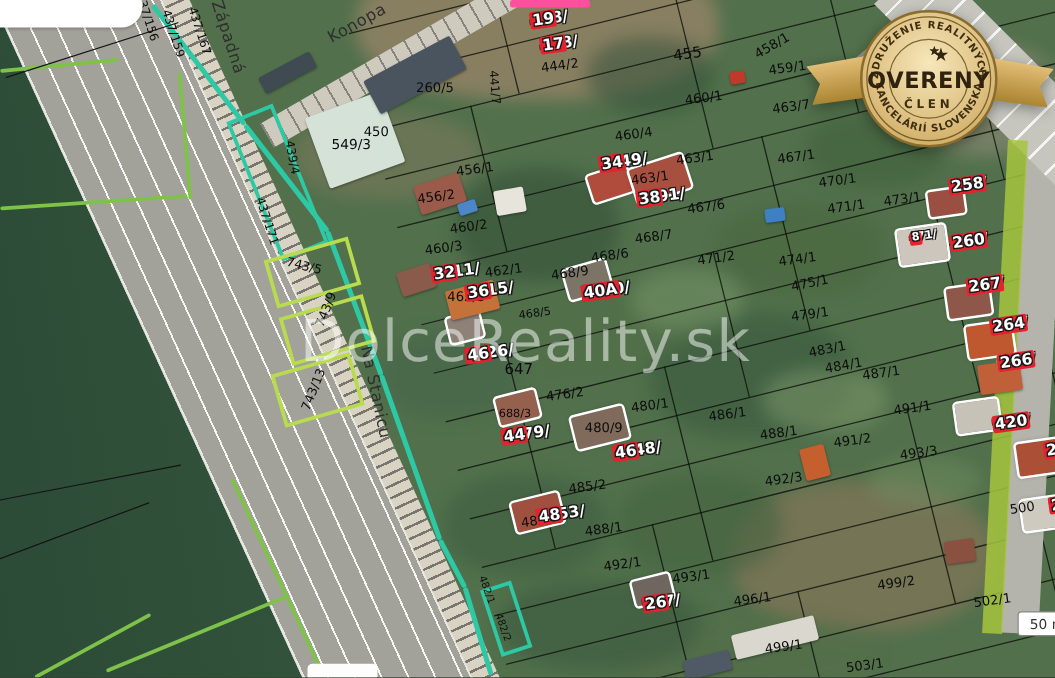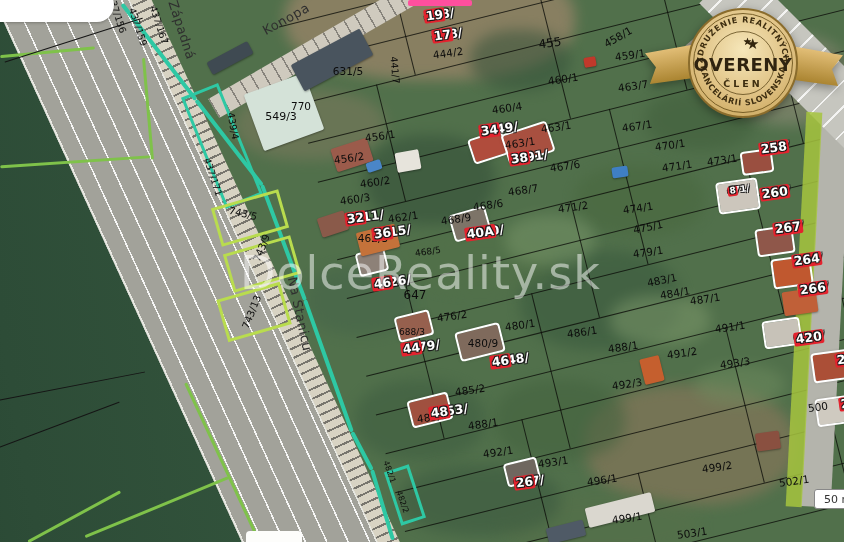--- a/index.html
+++ b/index.html
@@ -217,22 +217,22 @@
       <div class="plabel" style="left: 213px; top: 177px; font-size: 9.5px; transform: translate(-50%, -50%) rotate(72deg);">437/171</div>
       <div class="plabel" style="left: 233px; top: 126px; font-size: 9.5px; transform: translate(-50%, -50%) rotate(80deg);">439/4</div>
       <div class="plabel" style="left: 395px; top: 70px; font-size: 9.5px; transform: translate(-50%, -50%) rotate(85deg);">441/7</div>
       <div class="plabel" style="left: 243px; top: 214px; font-size: 10px; transform: translate(-50%, -50%) rotate(14deg);">743/5</div>
       <div class="plabel" style="left: 262px; top: 248px; font-size: 10px; transform: translate(-50%, -50%) rotate(-68deg);">743/9</div>
       <div class="plabel" style="left: 252px; top: 312px; font-size: 10px; transform: translate(-50%, -50%) rotate(-68deg);">743/13</div>
       <div class="plabel" style="left: 550px; top: 43px; font-size: 12px; transform: translate(-50%, -50%) rotate(-8deg);">455</div>
       <div class="plabel" style="left: 448px; top: 53px; font-size: 10.5px; transform: translate(-50%, -50%) rotate(-8deg);">444/2</div>
       <div class="plabel" style="left: 618px; top: 37px; font-size: 10.5px; transform: translate(-50%, -50%) rotate(-30deg);">458/1</div>
       <div class="plabel" style="left: 630px; top: 55px; font-size: 10.5px; transform: translate(-50%, -50%) rotate(-8deg);">459/1</div>
-      <div class="plabel" style="left: 348px; top: 71px; font-size: 10.5px; transform: translate(-50%, -50%) rotate(0deg);">631/5</div>
-      <div class="plabel" style="left: 301px; top: 106px; font-size: 10.5px; transform: translate(-50%, -50%) rotate(0deg);">770</div>
+      <div class="plabel" style="left: 348px; top: 71px; font-size: 10.5px; transform: translate(-50%, -50%) rotate(0deg);">260/5</div>
+      <div class="plabel" style="left: 301px; top: 106px; font-size: 10.5px; transform: translate(-50%, -50%) rotate(0deg);">450</div>
       <div class="plabel" style="left: 281px; top: 116px; font-size: 11px; transform: translate(-50%, -50%) rotate(0deg);">549/3</div>
       <div class="plabel" style="left: 380px; top: 136px; font-size: 10.5px; transform: translate(-50%, -50%) rotate(-8deg);">456/1</div>
       <div class="plabel" style="left: 349px; top: 158px; font-size: 10.5px; transform: translate(-50%, -50%) rotate(-8deg);">456/2</div>
       <div class="plabel" style="left: 563px; top: 79px; font-size: 10.5px; transform: translate(-50%, -50%) rotate(-8deg);">460/1</div>
       <div class="plabel" style="left: 507px; top: 108px; font-size: 10.5px; transform: translate(-50%, -50%) rotate(-8deg);">460/4</div>
       <div class="plabel" style="left: 633px; top: 86px; font-size: 10.5px; transform: translate(-50%, -50%) rotate(-8deg);">463/7</div>
       <div class="plabel" style="left: 556px; top: 127px; font-size: 10.5px; transform: translate(-50%, -50%) rotate(-8deg);">463/1</div>
       <div class="plabel" style="left: 520px; top: 143px; font-size: 10.5px; transform: translate(-50%, -50%) rotate(-8deg);">463/1</div>
       <div class="plabel" style="left: 637px; top: 126px; font-size: 10.5px; transform: translate(-50%, -50%) rotate(-8deg);">467/1</div>
       <div class="plabel" style="left: 375px; top: 182px; font-size: 10.5px; transform: translate(-50%, -50%) rotate(-8deg);">460/2</div>

